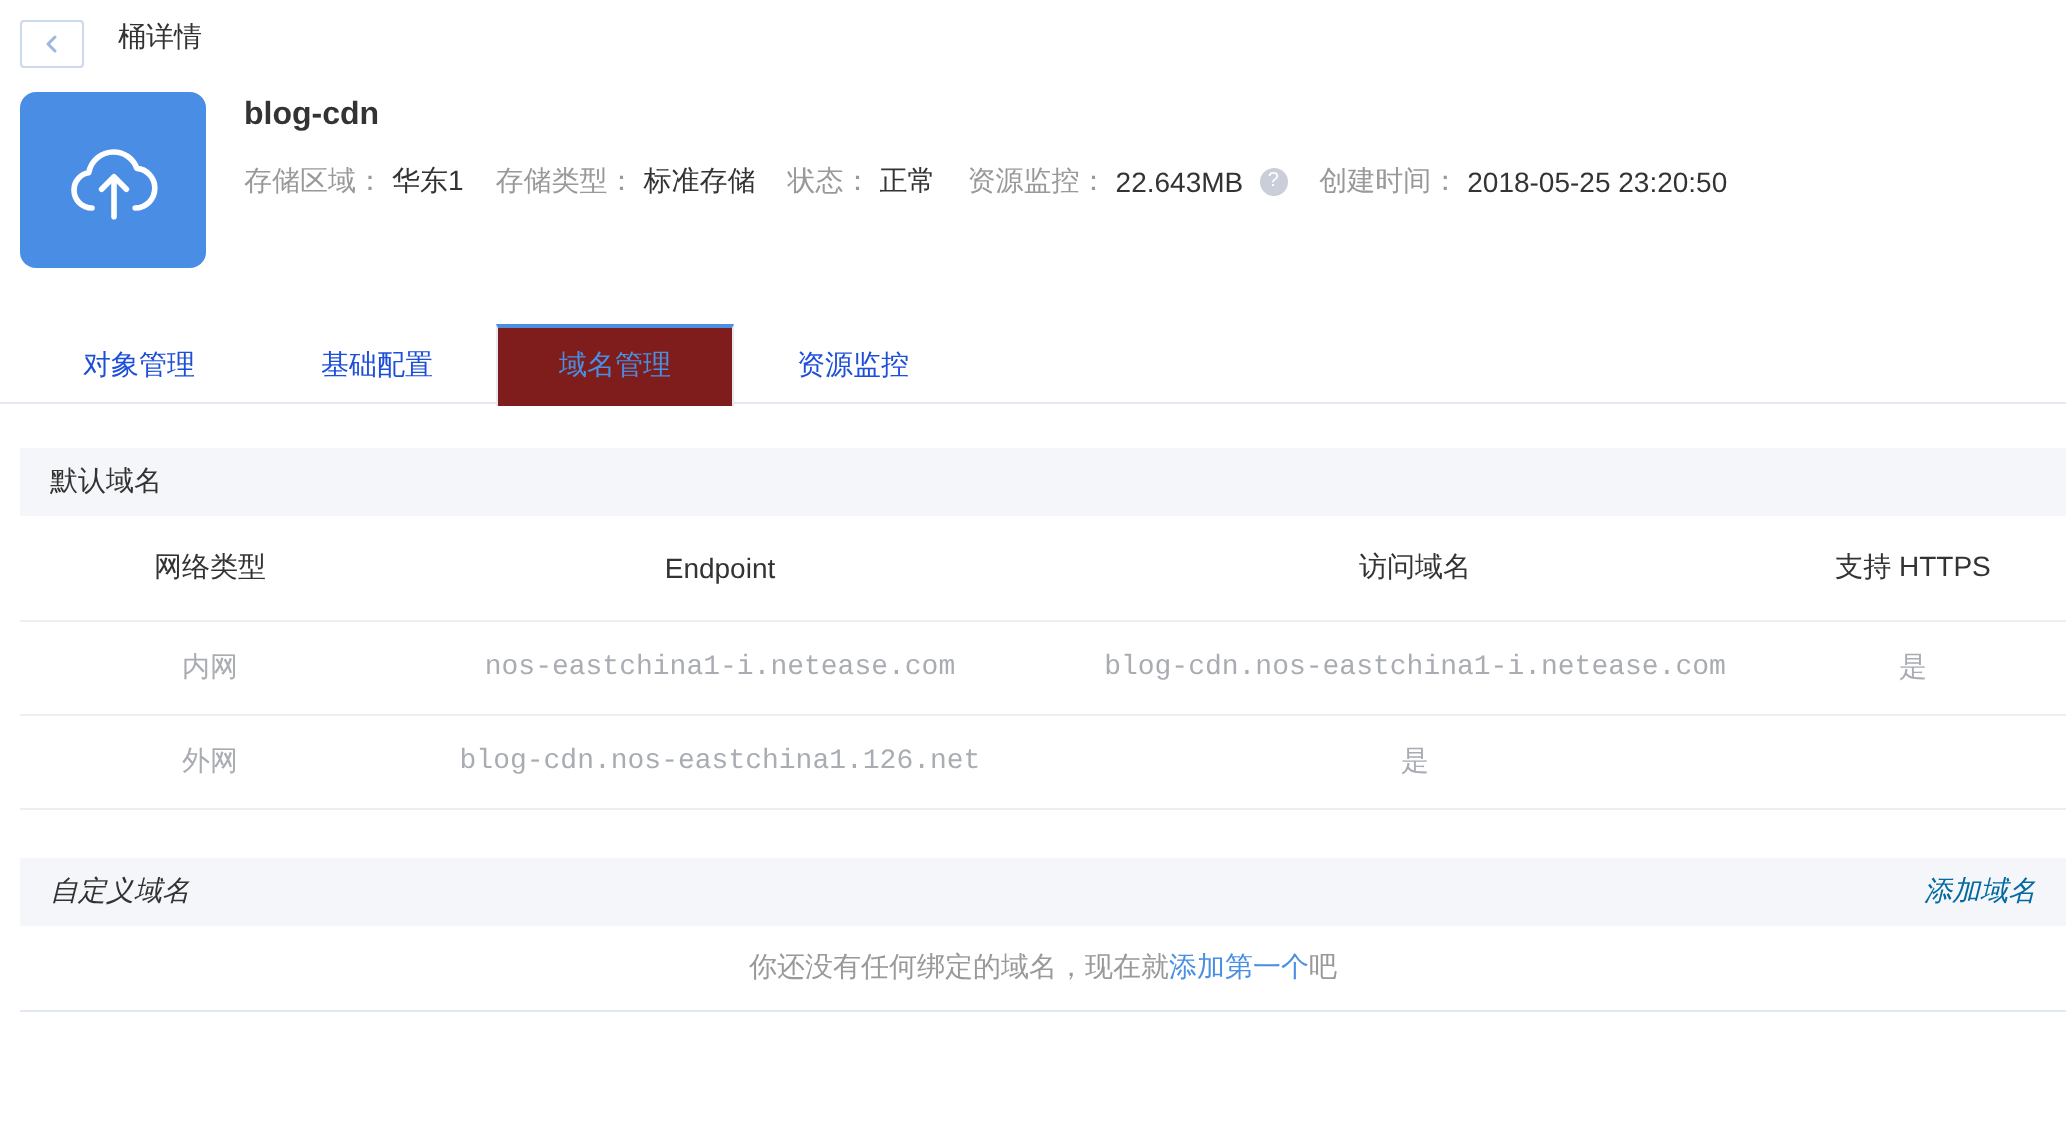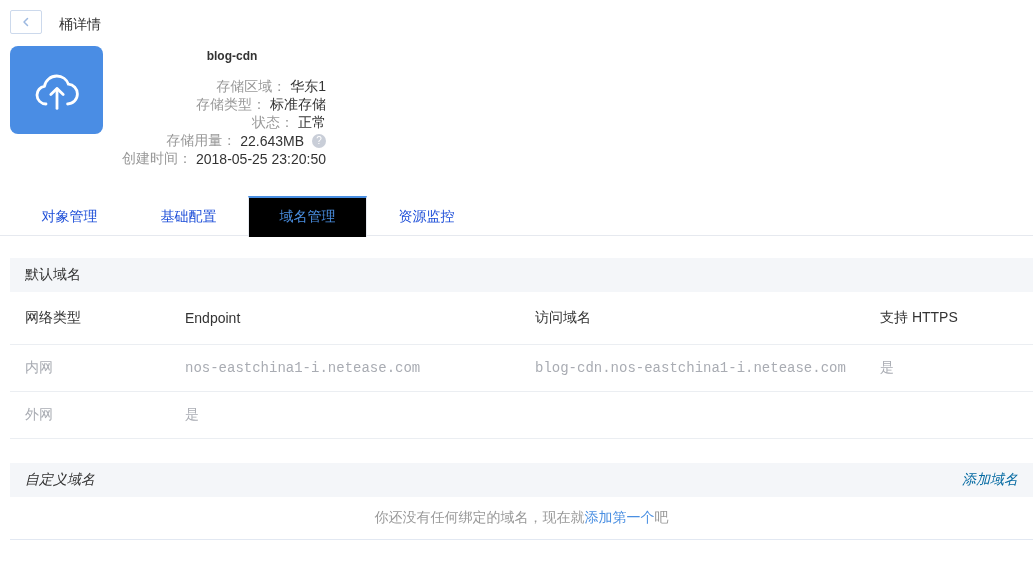--- a/index.html
+++ b/index.html
@@ -2,58 +2,58 @@
 <html><head>
 <meta charset="utf-8">
 <style>
   html,body{margin:0;padding:0;}
   body{
     width:1033px;height:562px;background:#fff;
     font-family:"Liberation Sans",sans-serif;
     font-size:14px;color:#333;overflow:hidden;
   }
   
-  .topbar{display:flex;align-items:flex-end;padding:10px 0 0 10px;height:24px;font-family:Liberation Serif, serif;}
+  .topbar{display:flex;align-items:flex-start;padding:10px 0 0 10px;height:24px;font-family:Liberation Serif, serif;}
   .back-btn{width:30px;height:22px;border:1px solid #ccd9ec;border-radius:2px;
     background:#fff;display:flex;align-items:center;justify-content:center;cursor:pointer;}
   .topbar-title{margin-left:17px;color:#333;}
 
   
   .bucket-header{display:flex;margin:12px 0 0 10px;}
   .bucket-icon{width:93px;height:88px;border-radius:8px;background:#4a8de4;
     display:flex;align-items:center;justify-content:center;flex:none;}
   .bucket-info{margin-left:19px;padding-top:3px;}
-  .bucket-name{font-size:12px;font-weight:bold;margin:0;color:#333;text-align:center;}
-  .bucket-meta{display:flex;align-items:flex-end;margin-top:15px;font-size:14px;white-space:nowrap;flex-direction:column;}
+  .bucket-name{font-size:16px;font-weight:bold;margin:0;color:#333;}
+  .bucket-meta{display:flex;align-items:flex-start;margin-top:15px;font-size:14px;white-space:nowrap;}
   .meta-item{margin-right:16px;display:flex;align-items:center;}
   .meta-label{color:#999;}
   .meta-value{color:#333;margin-left:4px;}
   .help-icon{width:14px;height:14px;border-radius:50%;background:#c9ced8;color:#fff;
     font-size:10px;line-height:14px;text-align:center;margin-left:8px;cursor:pointer;}
 
   
   .tabs{display:flex;padding-left:10px;margin-top:28px;height:40px;box-sizing:border-box;
     border-bottom:1px solid #e6e9ef;}
   .tab{width:119px;text-align:center;line-height:40px;color:#1d4ed8;cursor:pointer;
     box-sizing:border-box;position:relative;}
-  .tab.active{color:#4a8fe2;background:#000000;
+  .tab.active{color:#4a8fe2;background:#7f1d1d;
     border-left:1px solid #e6e9ef;border-right:1px solid #e6e9ef;
     border-top:2px solid #4a8fe2;line-height:36px;margin-bottom:-1px;height:41px;}
 
   
   .section-bar{height:34px;background:#f4f6f9;margin:22px 0 0 10px;
     display:flex;align-items:center;padding:0 15px;color:#333;}
   .section-bar.custom{margin-top:24px;font-style:italic;}
   .add-link{margin-left:auto;color:#0369a1;cursor:pointer;text-align:center;}
 
   
   .table{margin-left:10px;}
   .t-row{display:grid;align-items:center;padding-left:15px;
     border-bottom:1px solid #ebeef2;box-sizing:border-box;}
-  .t1 .t-row{grid-template-columns:160px 350px 345px 1fr;}
+  .t1 .t-row{grid-template-columns:160px 350px 345px 1fr;text-align:center;}
   .t2 .t-row{grid-template-columns:262px 250px 125px 128px 130px 1fr;}
   .t-head{height:53px;color:#333;}
   .t-data{height:47px;color:#a9acb3;font-family:Liberation Mono, monospace;}
   .empty-row{height:42px;display:flex;align-items:center;justify-content:center;
     color:#999;border-bottom:1px solid #e2e8f2;}
   .empty-link{color:#4a8fe2;cursor:pointer;}
 </style>
 </head>
 <body>
 
@@ -83,21 +83,21 @@
       </span>
       <span class="meta-item">
         <span class="meta-label">存储类型：</span>
         <span class="meta-value">标准存储</span>
       </span>
       <span class="meta-item">
         <span class="meta-label">状态：</span>
         <span class="meta-value">正常</span>
       </span>
       <span class="meta-item">
-        <span class="meta-label">存储用量：</span>
+        <span class="meta-label">资源监控：</span>
         <span class="meta-value">22.643MB</span>
         <span class="help-icon">?</span>
       </span>
       <span class="meta-item">
         <span class="meta-label">创建时间：</span>
         <span class="meta-value">2018-05-25 23:20:50</span>
       </span>
     </div>
   </div>
 </div>
@@ -121,20 +121,21 @@
     <span>支持 HTTPS</span>
   </div>
   <div class="t-row t-data">
     <span>内网</span>
     <span>nos-eastchina1-i.netease.com</span>
     <span>blog-cdn.nos-eastchina1-i.netease.com</span>
     <span>是</span>
   </div>
   <div class="t-row t-data">
     <span>外网</span>
+    <span>blog-cdn.nos-eastchina1.126.net</span>
     <span>是</span>
   </div>
 </div>
 
 <div class="section-bar custom">
   <span>自定义域名</span>
   <span class="add-link">添加域名</span>
 </div>
 
 <div class="table t2">

